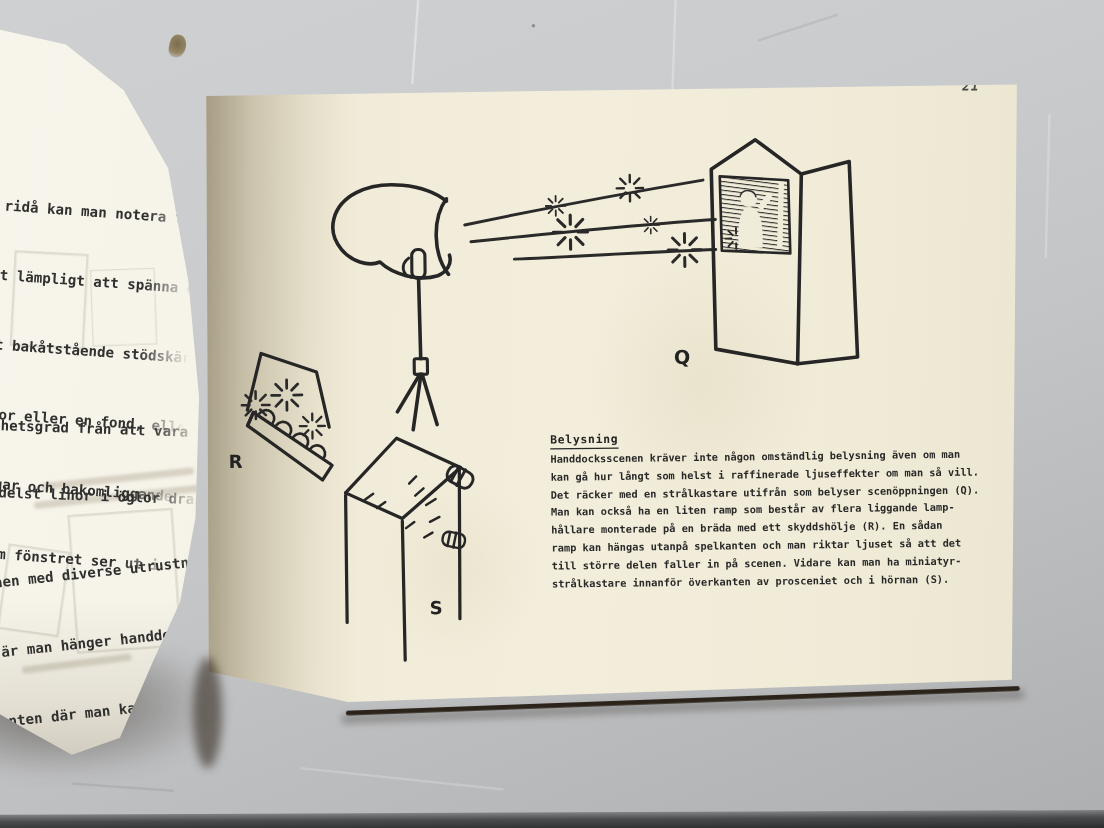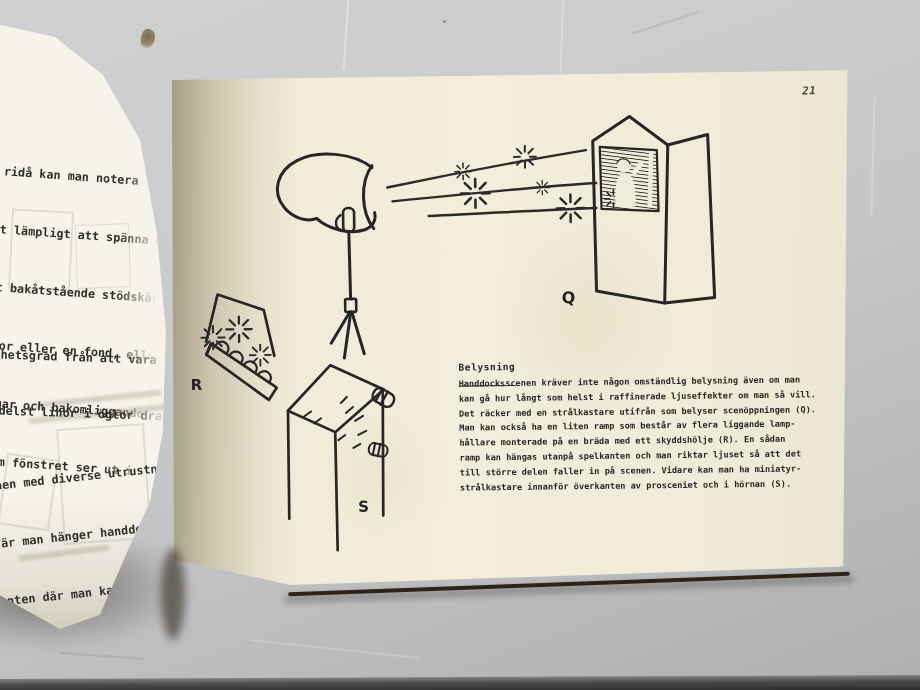--- a/index.html
+++ b/index.html
@@ -24,23 +24,23 @@
   
   .right-page{
     position:absolute;left:160px;top:64px;width:700px;height:530px;
     background:linear-gradient(92deg,#d8d1b9 0%,#e9e4d0 7%,#f1ecd9 18%,#f2eedb 45%,#f0ebd7 80%,#ebe6d1 100%);
     clip-path:polygon(1.7% 3%,98.2% 1.2%,97.6% 94.8%,18.6% 98.3%,2% 93.5%);
   }
   .rp-gutter{position:absolute;left:0;top:0;width:140px;height:100%;
     background:linear-gradient(to right,rgba(84,70,44,.45),rgba(116,100,68,.24) 38%,rgba(140,124,90,.10) 68%,rgba(140,124,90,0));}
   .rp-ghost{position:absolute;border-radius:50%;}
   .rp-content{position:absolute;left:0;top:0;width:700px;height:530px;transform:rotate(-.7deg);}
-  .rp-pagenum{position:absolute;left:645px;top:24px;font-size:11px;font-weight:bold;color:#4a4a48;letter-spacing:.5px;font-style:italic;}
+  .rp-pagenum{position:absolute;left:645px;top:5px;font-size:11px;font-weight:bold;color:#4a4a48;letter-spacing:.5px;font-style:italic;}
   .rp-heading{position:absolute;left:298px;top:297px;font-size:9.5px;font-weight:bold;color:#242424;
-    letter-spacing:.6px;border-bottom:1.4px solid #2a2a2a;padding-bottom:13px;}
+    letter-spacing:.6px;border-bottom:1.4px solid #2a2a2a;padding-bottom:1px;}
   .rp-par{position:absolute;left:298px;top:312px;width:392px;}
   .tline{font-size:8.6px;line-height:14.8px;font-weight:bold;color:#282828;white-space:pre;letter-spacing:0;}
   .art{position:absolute;left:0;top:0;}
   
   .page-block-edge{
     position:absolute;left:288px;top:582px;width:562px;height:3.5px;border-radius:2px;
     background:#2c241b;transform:rotate(-2.1deg);filter:blur(.4px);
   }
   .page-block-soft{
     position:absolute;left:284px;top:585px;width:570px;height:8px;border-radius:4px;

